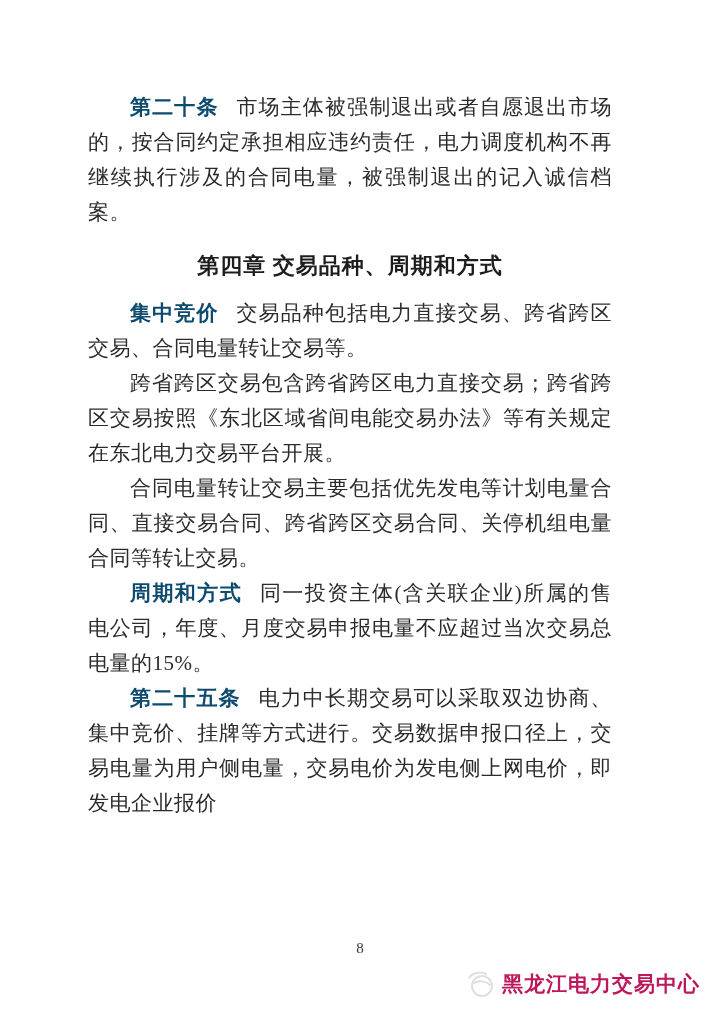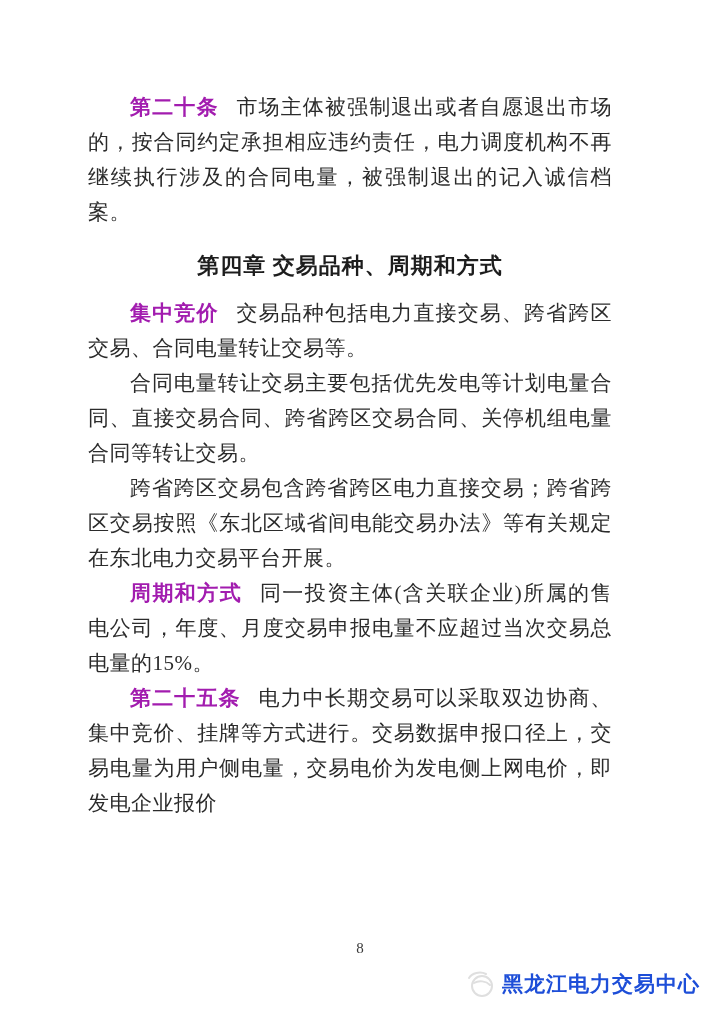--- a/index.html
+++ b/index.html
@@ -31,21 +31,21 @@
     font-size: 21px;
     line-height: 35px;
     text-align: justify;
     text-justify: inter-character;
     text-indent: 2em;
     color: #2b2b2b;
     letter-spacing: 0.5px;
   }
   .art-num {
     font-weight: bold;
-    color: #a21caf;
+    color: #0c4a6e;
     margin-right: 0.85em;
   }
   h2.chapter {
     margin: 18px 0 13px 0;
     font-size: 22px;
     line-height: 35px;
     font-weight: bold;
     text-align: center;
     text-indent: 0;
     color: #1d1d1d;
@@ -61,21 +61,21 @@
     line-height: 18px;
     color: #3a3a3a;
   }
   .watermark {
     position: absolute;
     top: 969px;
     right: 20px;
     display: flex;
     align-items: center;
     gap: 6px;
-    color: #1d4ed8;
+    color: #be185d;
     font-size: 21px;
     line-height: 30px;
     font-weight: bold;
     letter-spacing: 1px;
     user-select: none;
   }
   .watermark .logo {
     width: 30px;
     height: 30px;
     flex: 0 0 auto;
@@ -88,23 +88,23 @@
 
   <div class="content">
 
     <p class="para"><span class="art-num">第二十条</span><span>市场主体被强制退出或者自愿退出市场的，按合同约定承担相应违约责任，电力调度机构不再继续执行涉及的合同电量，被强制退出的记入诚信档案。</span></p>
 
 
     <h2 class="chapter">第四章 交易品种、周期和方式</h2>
 
     <p class="para"><span class="art-num">集中竞价</span><span>交易品种包括电力直接交易、跨省跨区交易、合同电量转让交易等。</span></p>
 
+    <p class="para"><span>跨省跨区交易包含跨省跨区电力直接交易；跨省跨区交易按照《东北区域省间电能交易办法》等有关规定在东北电力交易平台开展。</span></p>
+
     <p class="para"><span>合同电量转让交易主要包括优先发电等计划电量合同、直接交易合同、跨省跨区交易合同、关停机组电量合同等转让交易。</span></p>
-
-    <p class="para"><span>跨省跨区交易包含跨省跨区电力直接交易；跨省跨区交易按照《东北区域省间电能交易办法》等有关规定在东北电力交易平台开展。</span></p>
 
 
     <p class="para"><span class="art-num">周期和方式</span><span>同一投资主体(含关联企业)所属的售电公司，年度、月度交易申报电量不应超过当次交易总电量的15%。</span></p>
 
     <p class="para"><span class="art-num">第二十五条</span><span>电力中长期交易可以采取双边协商、集中竞价、挂牌等方式进行。交易数据申报口径上，交易电量为用户侧电量，交易电价为发电侧上网电价，即发电企业报价</span></p>
 
   </div>
 
   <div class="page-number">8</div>
 

